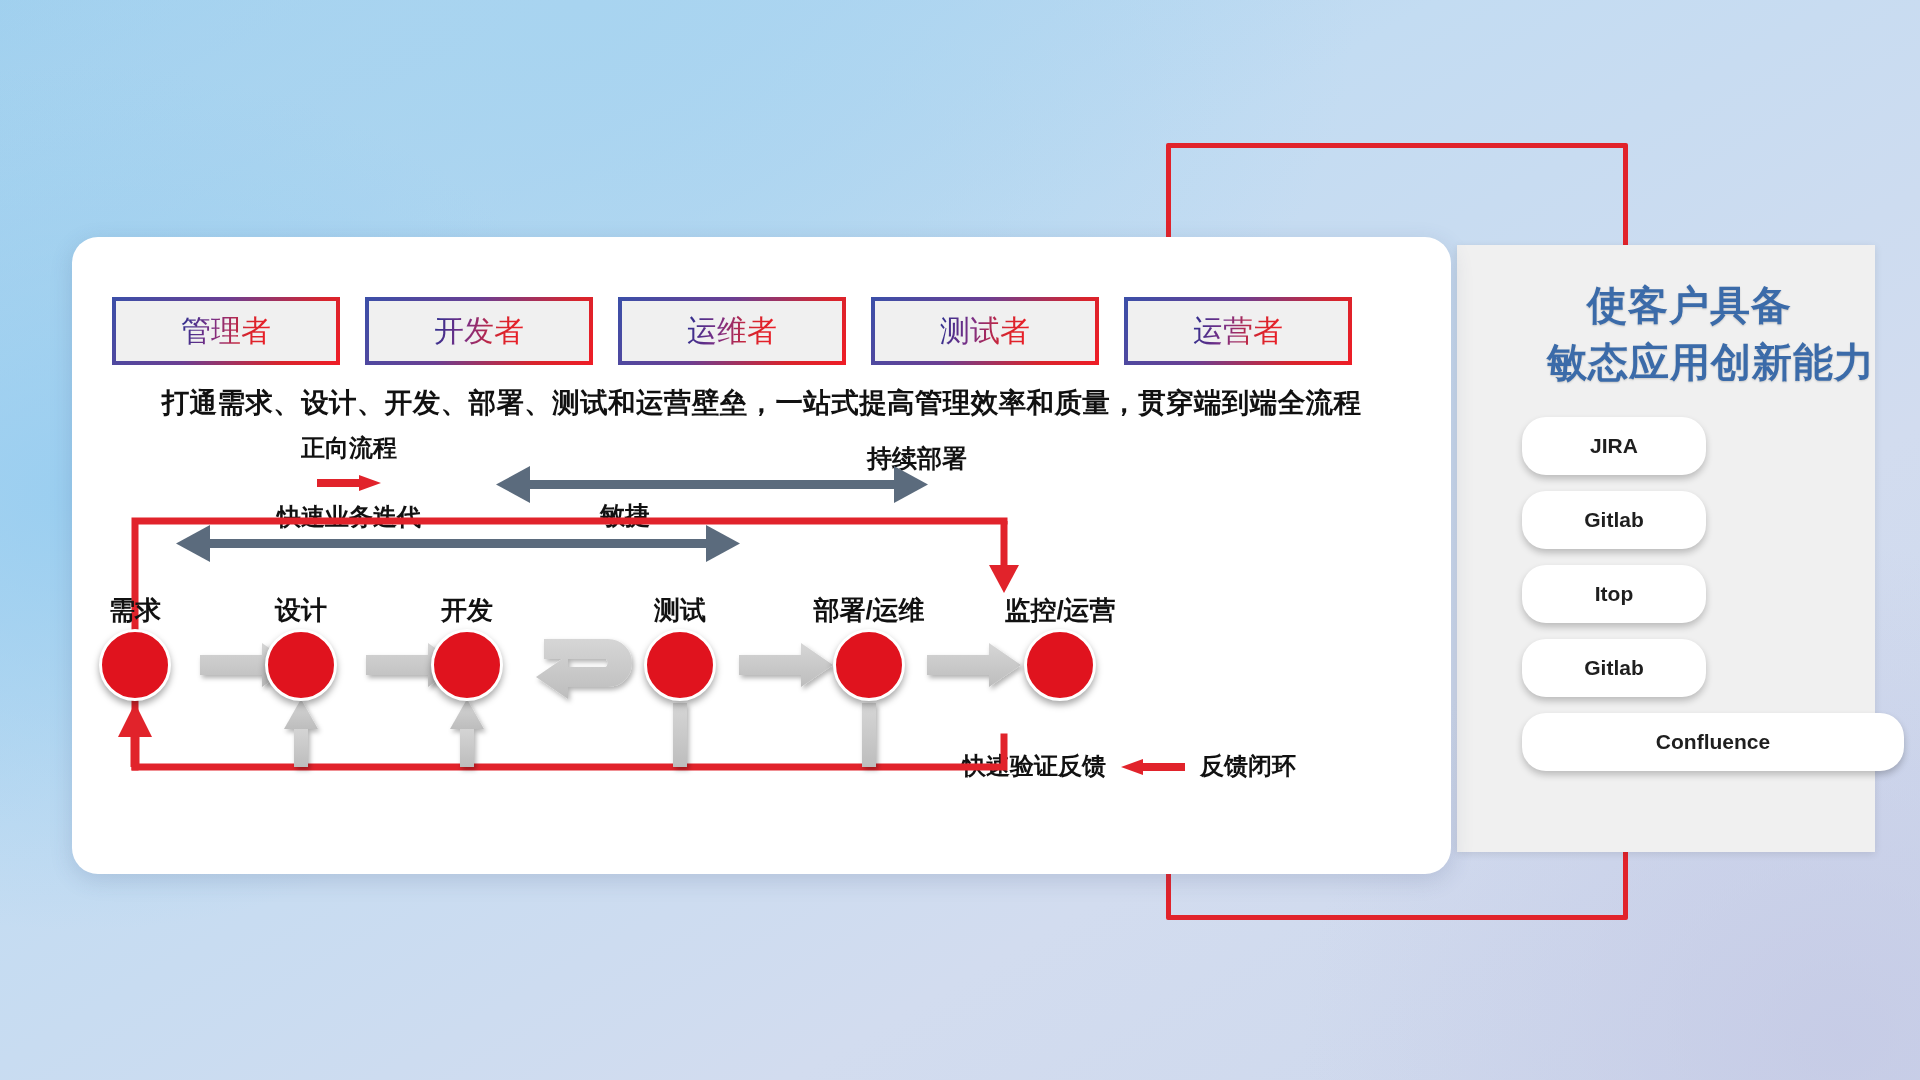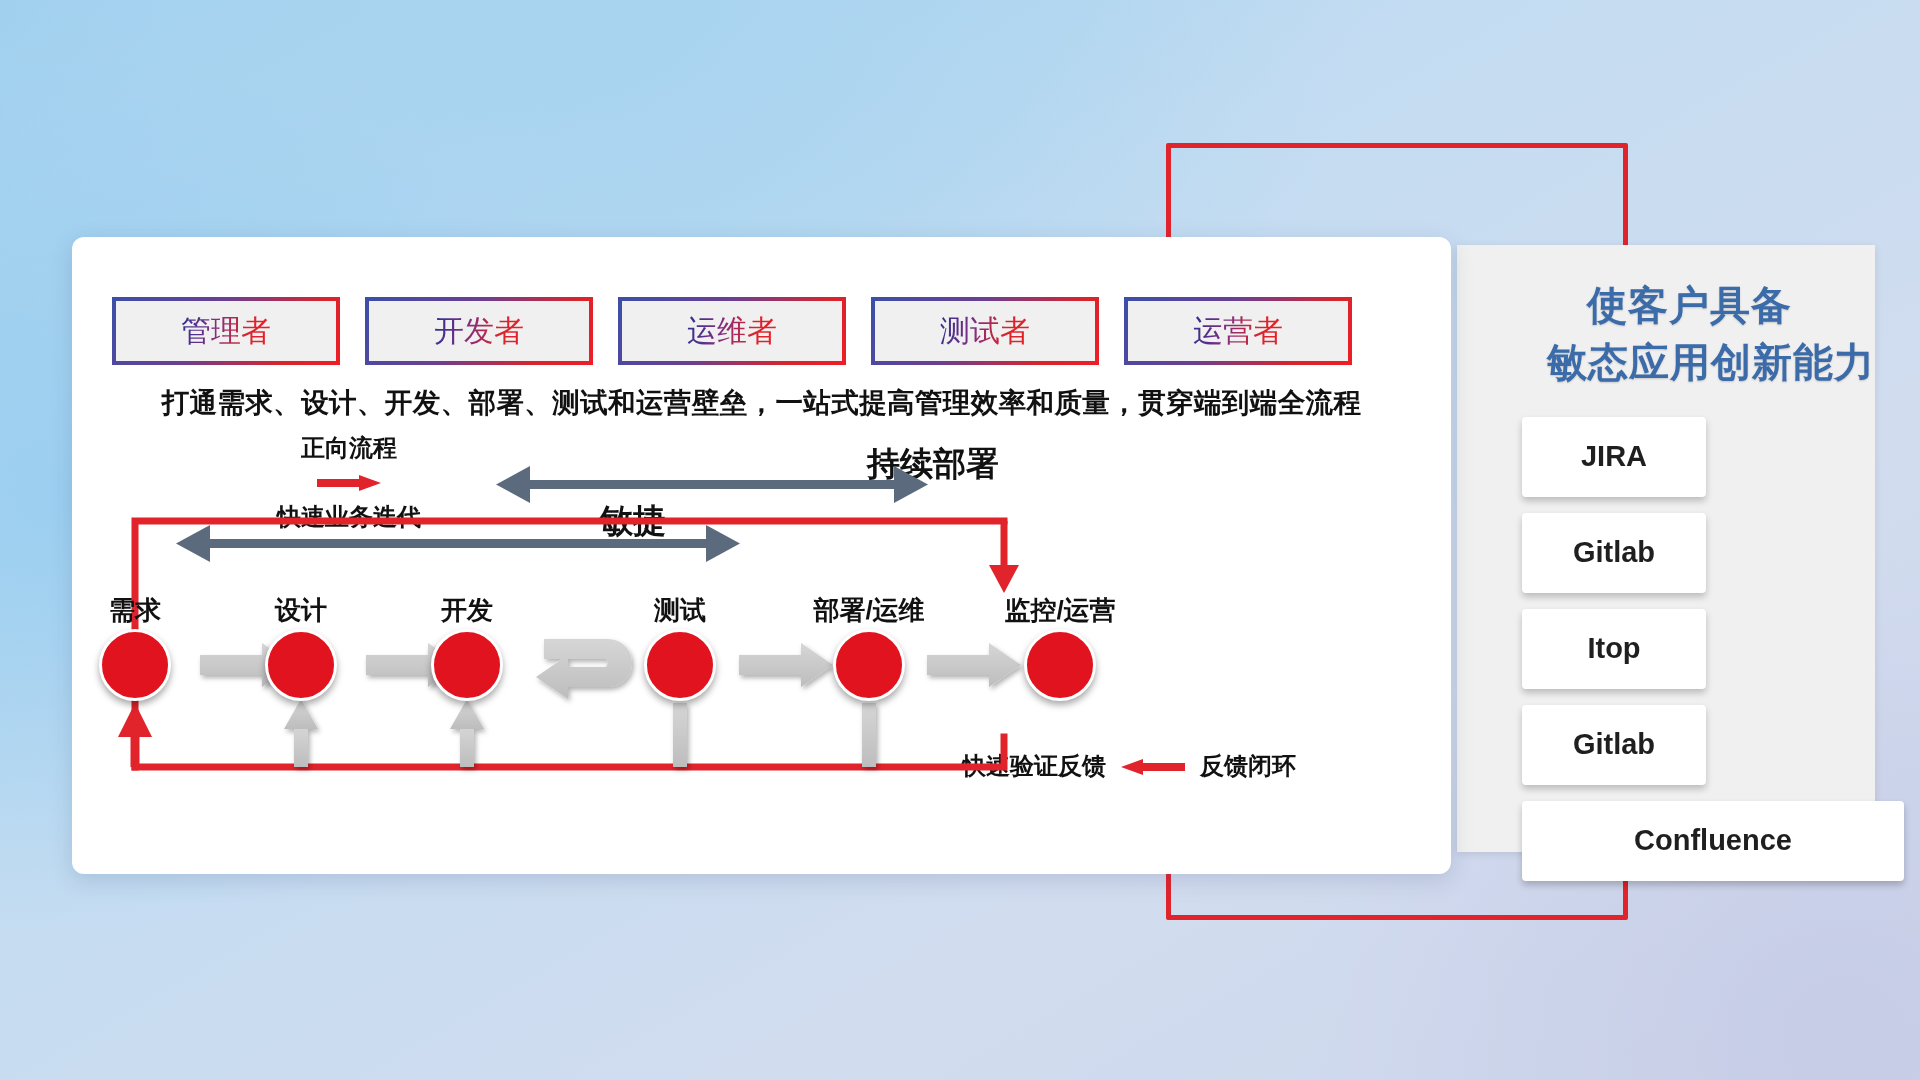--- a/index.html
+++ b/index.html
@@ -46,36 +46,36 @@
   .tools-title .line.l1 { font-size: 40px; }
   .tools-title .line.l2 { font-size: 40px; text-align: right; }
 
   .chip-grid {
     margin: 26px 18px 0 18px;
     display: flex; flex-wrap: wrap;
     gap: 16px 14px;
   }
   .chip {
     background: #ffffff;
-    border-radius: 4px;
-    height: 80px;
+    border-radius: 24px;
+    height: 58px;
     flex: 0 0 184px;
     display: flex; align-items: center; justify-content: center;
-    font-size: 29px; font-weight: bold; color: #1f1f1f;
+    font-size: 21px; font-weight: bold; color: #1f1f1f;
     box-shadow: 0 4px 7px rgba(0,0,0,0.22);
   }
   .chip.wide { flex: 0 0 382px; }
 
   
   .card {
     position: absolute;
     left: 72px; top: 237px;
     width: 1379px; height: 637px;
     background: #ffffff;
-    border-radius: 12px;
+    border-radius: 26px;
     box-shadow: 0 6px 22px rgba(60,80,120,0.18);
   }
 
   
   .roles {
     position: absolute;
     left: 40px; top: 60px;
     width: 1240px;
     display: flex; justify-content: space-between;
   }
@@ -115,21 +115,21 @@
   .legend-text { font-size: 24px; font-weight: bold; color: #111; }
 
   .arrow-red-r { width: 64px; height: 15px; position: relative; }
   .arrow-red-r:before { content:""; position:absolute; left:0; top:4px; width:44px; height:8px; background:#e1232b; }
   .arrow-red-r:after  { content:""; position:absolute; right:0; top:0; border-top:8px solid transparent; border-bottom:8px solid transparent; border-left:22px solid #e1232b; }
 
   .arrow-red-l { width: 64px; height: 15px; position: relative; }
   .arrow-red-l:before { content:""; position:absolute; right:0; top:4px; width:44px; height:8px; background:#e1232b; }
   .arrow-red-l:after  { content:""; position:absolute; left:0; top:0; border-top:8px solid transparent; border-bottom:8px solid transparent; border-right:22px solid #e1232b; }
 
-  .span-label { position: absolute; font-size: 33px; font-weight: bold; color: #111; }
+  .span-label { position: absolute; font-size: 25px; font-weight: bold; color: #111; }
   .lbl-deploy { left: 795px; top: 205px; }
   .lbl-agile  { left: 528px; top: 262px; }
 
   .stage-label {
     position: absolute; top: 356px;
     font-size: 26px; font-weight: bold; color: #111;
     transform: translateX(-50%); white-space: nowrap;
   }
   .node {
     position: absolute; top: 392px;

